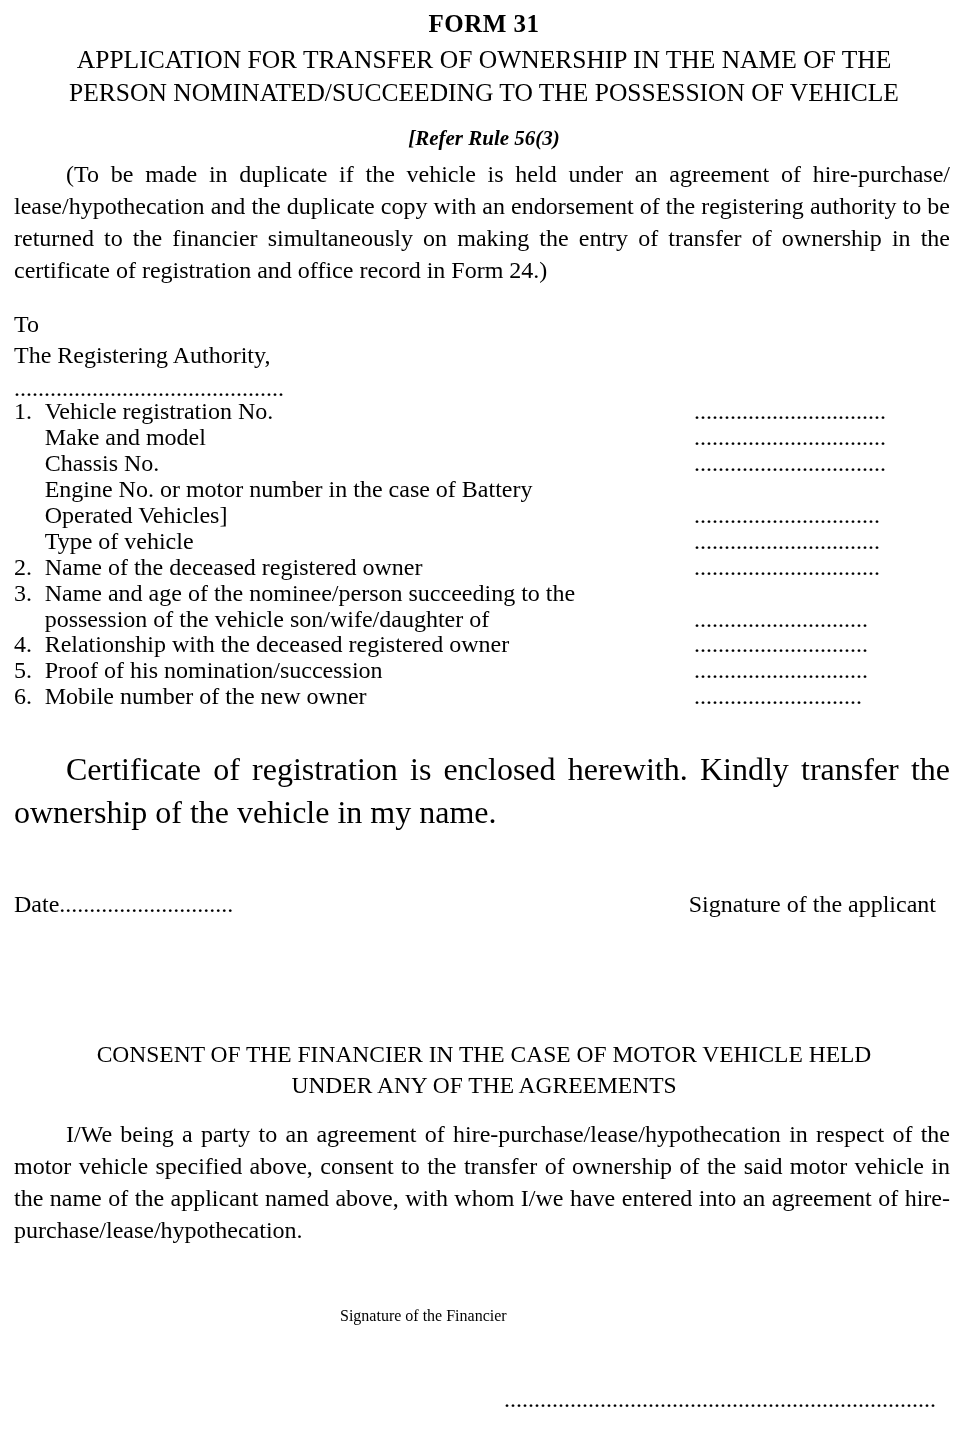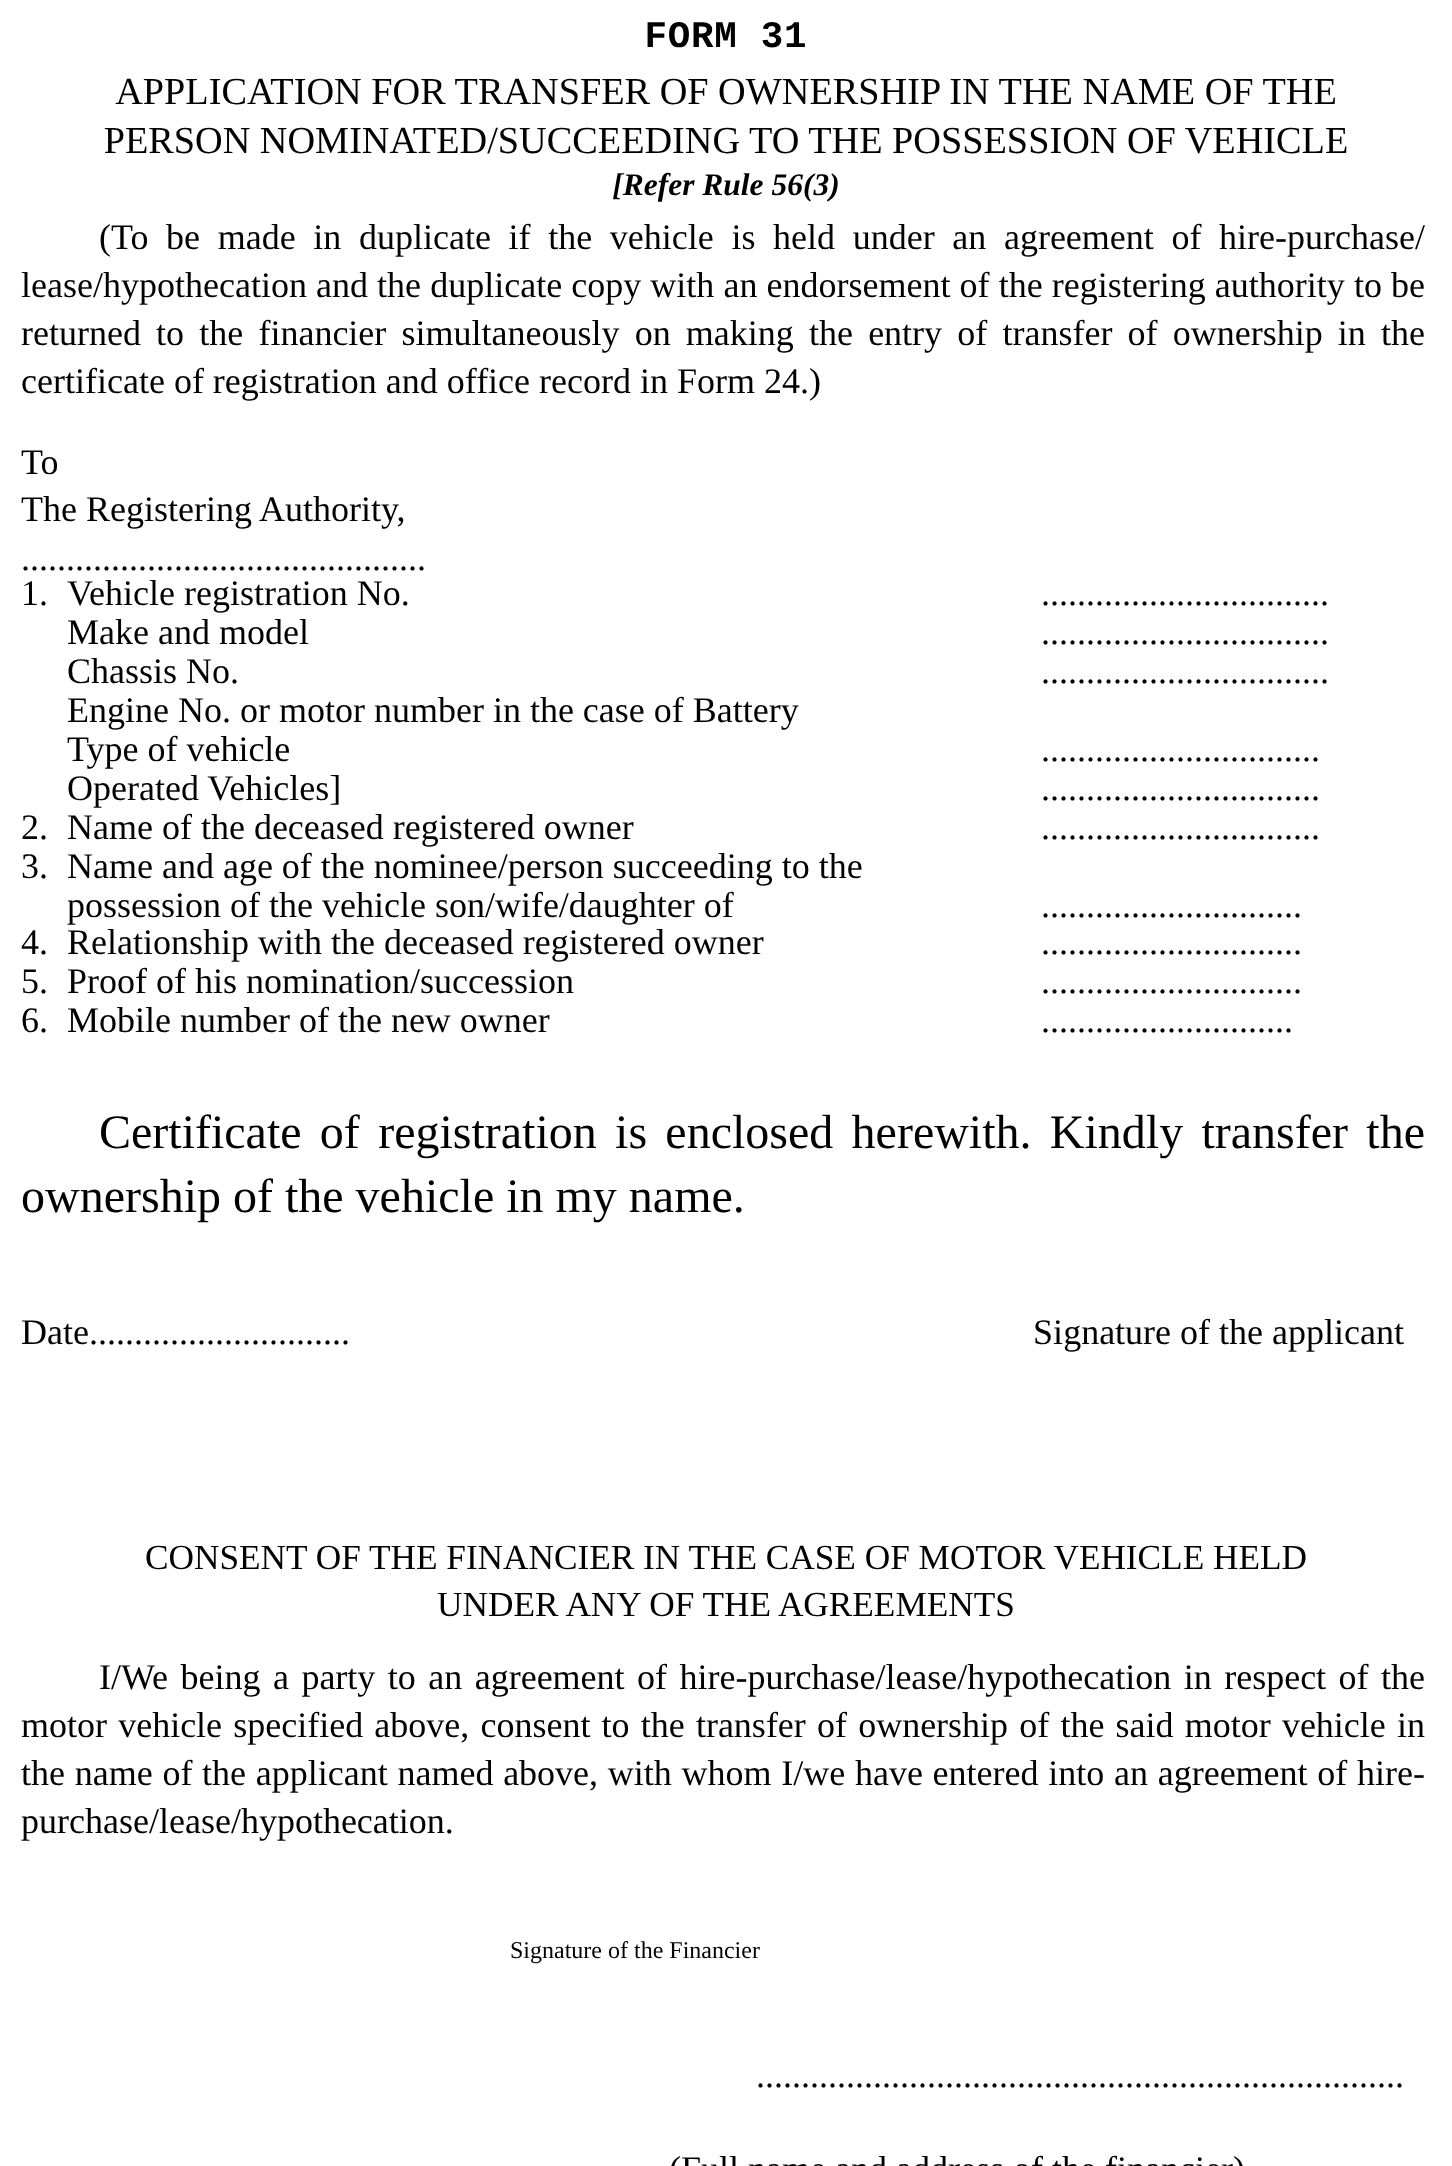--- a/index.html
+++ b/index.html
@@ -19,39 +19,39 @@
     position: relative;
     width: 968px;
     height: 1444px;
     padding: 0;
     box-sizing: border-box;
   }
 
   
   .form-title {
     text-align: center;
-    font-family: Liberation Mono, monospace;
+    font-family: Liberation Serif, serif;
     font-weight: bold;
     font-size: 25px;
     letter-spacing: 0.5px;
     margin: 10px 0 6px 0;
   }
   .main-heading {
     text-align: center;
     font-size: 25.5px;
     line-height: 1.28;
     margin: 0 14px;
     font-weight: 400;
   }
   .rule-ref {
     text-align: center;
     font-style: italic;
     font-weight: bold;
     font-size: 21px;
-    margin-top: 1px;
+    margin-top: 17px;
     margin-bottom: 8px;
   }
 
   
   .intro-para {
     font-size: 24px;
     line-height: 1.33;
     text-align: justify;
     text-indent: 52px;
     margin: 0 18px 0 14px;
@@ -214,28 +214,28 @@
       </tr>
       <tr>
         <td class="col-num"></td>
         <td class="col-label">Engine No. or motor number in the case of Battery</td>
         <td class="col-dots">
             <span class="dotline"></span>
           </td>
       </tr>
       <tr>
         <td class="col-num"></td>
+        <td class="col-label">Operated Vehicles]</td>
+        <td class="col-dots">
+            <span class="dotline">...............................</span>
+          </td>
+      </tr>
+      <tr>
+        <td class="col-num"></td>
         <td class="col-label">Type of vehicle</td>
-        <td class="col-dots">
-            <span class="dotline">...............................</span>
-          </td>
-      </tr>
-      <tr>
-        <td class="col-num"></td>
-        <td class="col-label">Operated Vehicles]</td>
         <td class="col-dots">
             <span class="dotline">...............................</span>
           </td>
       </tr>
       <tr>
         <td class="col-num">2.</td>
         <td class="col-label">Name of the deceased registered owner</td>
         <td class="col-dots">
             <span class="dotline">...............................</span>
           </td>

